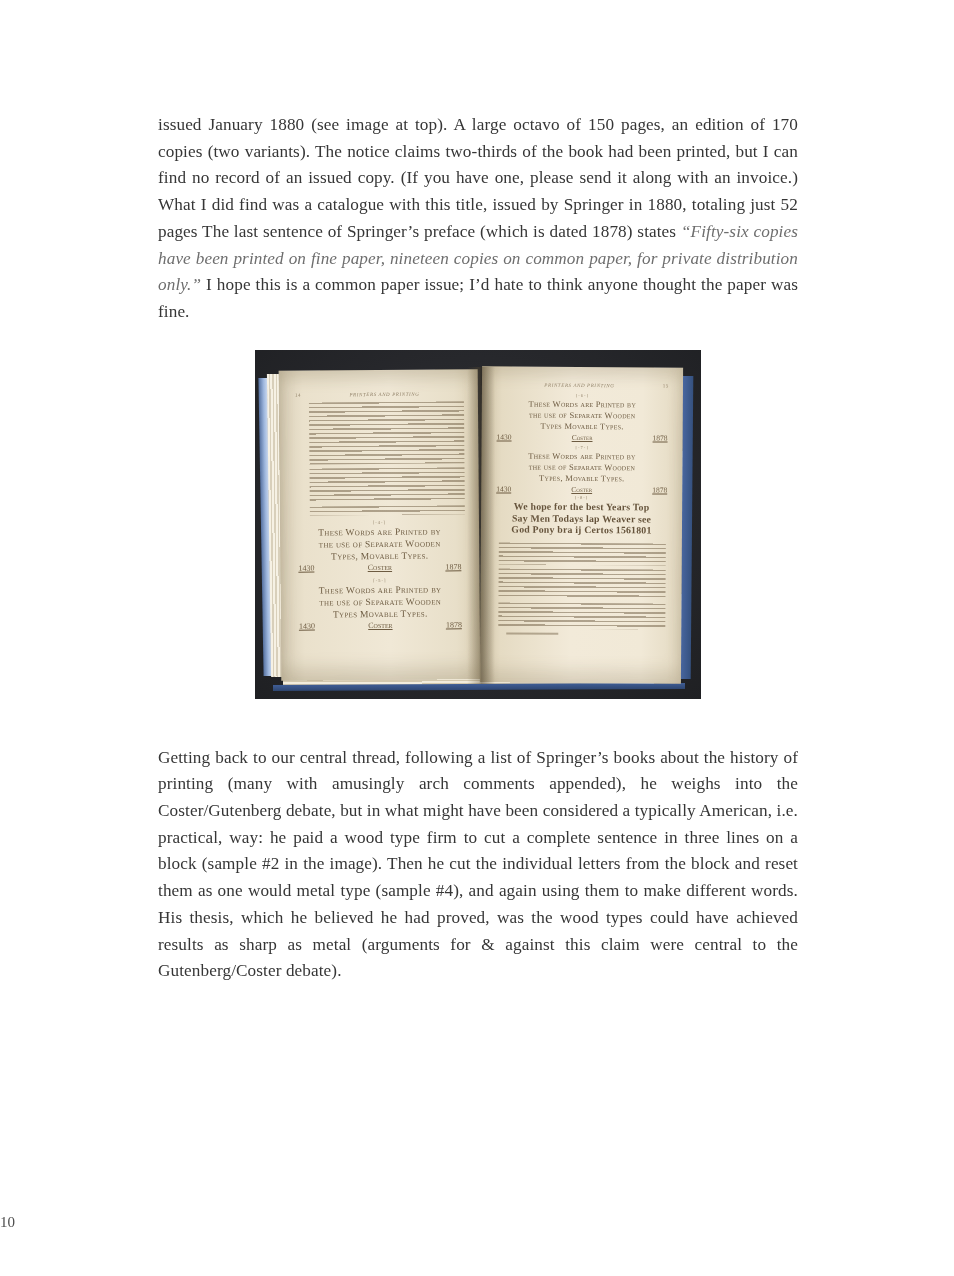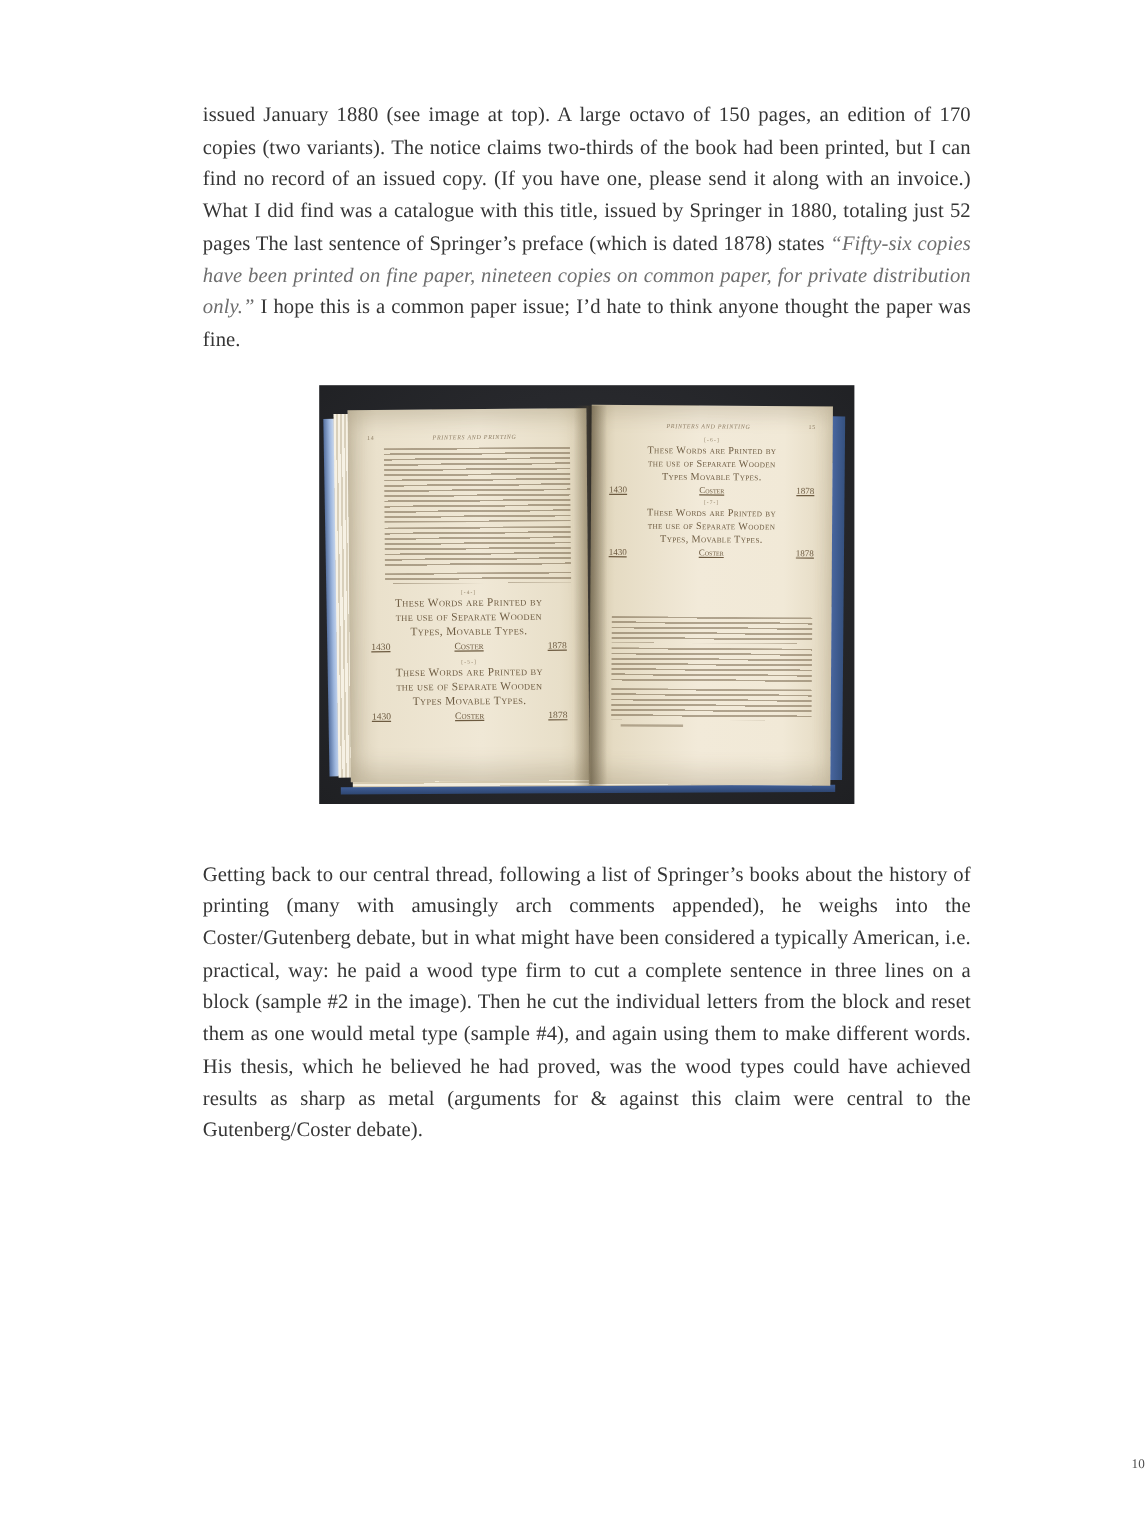--- a/index.html
+++ b/index.html
@@ -6,22 +6,21 @@
   body{
     width:954px;height:1276px;
     background:#ffffff;
     position:relative;
     font-family:"Liberation Serif", serif;
     overflow:hidden;
   }
   .doc{
     position:absolute;
     left:158px; top:0; width:640px;
-    padding-top:83px;
-    margin-left:11px;
+    padding-top:112px;
   }
   p.body-text{
     margin:0;
     font-size:17.2px;
     line-height:26.7px;
     color:#363636;
     text-align:justify;
     letter-spacing:.1px;
   }
   p.body-text .quote-italic{
@@ -118,21 +117,21 @@
   .sample.wehope .sline{
     font-size:9.8px;line-height:11.5px;font-weight:bold;letter-spacing:.2px;
     font-variant:normal;color:#66543c;
   }
   .date-line{
     background:rgba(109,91,65,.45);height:1.6px;
   }
   
   .footer-pagenum{
     position:absolute;left:0;top:1214px;width:100%;
-    text-align:right;font-size:11px;color:#4d4d4d;
+    text-align:left;font-size:15px;color:#4d4d4d;
   }
 </style>
 </head>
 <body>
 
 <div class="doc">
 
   <p class="body-text"><span>issued January 1880 (see image at top). A large octavo of 150 pages, an edition of 170 copies (two variants). The notice claims two-thirds of the book had been printed, but I can find no record of an issued copy. (If you have one, please send it along with an invoice.) What I did find was a catalogue with this title, issued by Springer in 1880, totaling just 52 pages The last sentence of Springer’s preface (which is dated 1878) states </span><span class="quote-italic">“Fifty-six copies have been printed on fine paper, nineteen copies on common paper, for private distribution only.”</span><span> I hope this is a common paper issue; I’d hate to think anyone thought the paper was fine.</span></p>
 
   <figure class="photo">
@@ -202,20 +201,26 @@
         <span class="sline">These Words are Printed by</span>
         <span class="sline">the use of Separate Wooden</span>
         <span class="sline">Types, Movable Types.</span>
         <span class="caprow">
           <span>1430</span>
           <span class="capname">Coster</span>
           <span>1878</span>
         </span>
       </div>
 
+      <div class="sample wehope" style="top:128px;">
+        <span class="marker">[-8-]</span>
+        <span class="sline">We hope for the best Years Top</span>
+        <span class="sline">Say Men Todays lap Weaver see</span>
+        <span class="sline">God Pony bra ij Certos 1561801</span>
+      </div>
 
       <div class="dense" style="left:18px;right:16px;top:176px;height:22px;"></div>
       <div class="dense" style="left:18px;right:16px;top:202px;height:30px;"></div>
       <div class="dense" style="left:18px;right:16px;top:236px;height:26px;"></div>
       <div class="date-line" style="left:26px;top:266px;width:52px;"></div>
     </div>
 
     <div class="gutter"></div>
   </figure>
 

